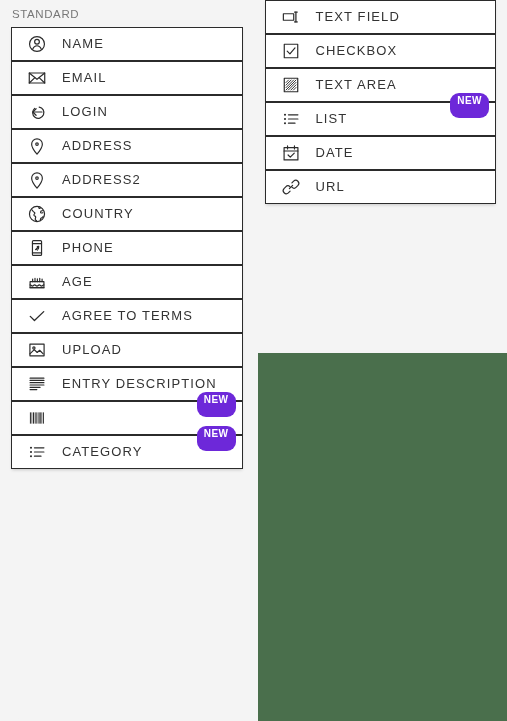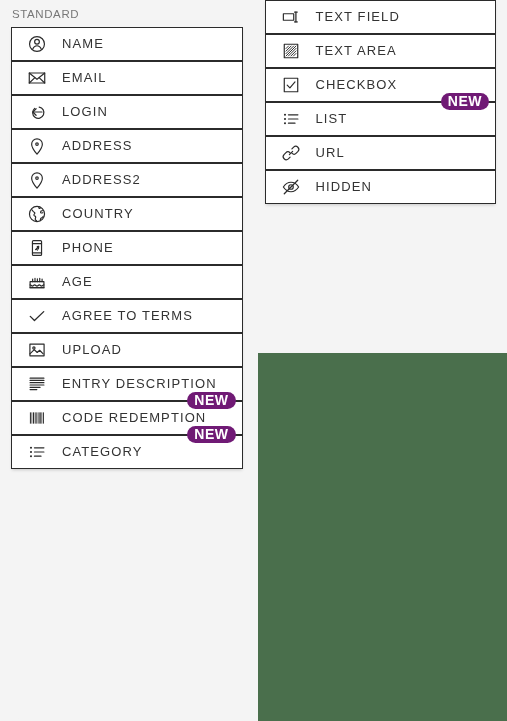--- a/index.html
+++ b/index.html
@@ -88,27 +88,27 @@
     color: #333333;
     font-weight: 400;
     text-transform: uppercase;
     white-space: nowrap;
     line-height: 16px;
   }
   .new-badge {
     position: absolute;
     top: -10px;
     right: 6px;
-    background: #701a75;
+    background: #6d28d9;
     color: #ffffff;
-    font-size: 14px;
+    font-size: 10px;
     font-weight: bold;
     letter-spacing: 0.5px;
     line-height: 10px;
-    padding: 3px 7px 4px 7px;
+    padding: 3px 7px 12px 7px;
     border-radius: 9px;
     text-transform: uppercase;
     z-index: 5;
   }
 </style>
 </head>
 <body>
 
 <div class="stage">
 
@@ -234,21 +234,20 @@
                   <rect x="6.5" y="4.8" width="1.5" height="12.4"></rect>
                   <rect x="8.8" y="4.8" width="0.7" height="12.4"></rect>
                   <rect x="10.3" y="4.8" width="1.1" height="12.4"></rect>
                   <rect x="12.2" y="4.8" width="0.6" height="12.4"></rect>
                   <rect x="13.6" y="4.8" width="1.5" height="12.4"></rect>
                   <rect x="15.9" y="4.8" width="0.7" height="12.4"></rect>
                   <rect x="17.4" y="4.8" width="1.2" height="12.4"></rect>
                 </g>
               </svg>
             </span>
-            <span class="field-label">CODE REDEMPTION</span>
             <span class="new-badge">NEW</span>
           </div>
           <div class="field-btn">
             <span class="field-icon">
               <svg viewBox="0 0 22 22" width="20" height="20">
                 <g fill="currentColor">
                   <circle cx="4.4" cy="6.4" r="1.15"></circle>
                   <circle cx="4.4" cy="11" r="1.15"></circle>
                   <circle cx="4.4" cy="15.6" r="1.15"></circle>
                 </g>
@@ -270,65 +269,66 @@
                 <path d="M16.4 5.6v10.8" fill="none" stroke="currentColor" stroke-width="1.4" stroke-linecap="round"></path>
                 <path d="M14.9 5.6h3M14.9 16.4h3" fill="none" stroke="currentColor" stroke-width="1.3" stroke-linecap="round"></path>
               </svg>
             </span>
             <span class="field-label">TEXT FIELD</span>
           </div>
           <div class="field-btn">
             <span class="field-icon">
               <svg viewBox="0 0 22 22" width="20" height="20">
                 <rect x="3.6" y="3.6" width="14.8" height="14.8" fill="none" stroke="currentColor" stroke-width="1.3" stroke-linecap="round" stroke-linejoin="round"></rect>
+                <path d="M6.8 11.2 9.8 14.2 15.4 7.6" fill="none" stroke="currentColor" stroke-width="1.3" stroke-linecap="round" stroke-linejoin="round"></path>
+              </svg>
+            </span>
+            <span class="field-label">CHECKBOX</span>
+          </div>
+          <div class="field-btn">
+            <span class="field-icon">
+              <svg viewBox="0 0 22 22" width="20" height="20">
+                <rect x="3.6" y="3.6" width="14.8" height="14.8" fill="none" stroke="currentColor" stroke-width="1.3" stroke-linecap="round" stroke-linejoin="round"></rect>
                 <path d="M5.2 16.8 16.8 5.2M7.8 16.8 16.8 7.8M10.6 16.8 16.8 10.6M13.4 16.8 16.8 13.4M5.2 14.2 14.2 5.2M5.2 11.4 11.4 5.2M5.2 8.6 8.6 5.2" fill="none" stroke="currentColor" stroke-width="1.05"></path>
               </svg>
             </span>
             <span class="field-label">TEXT AREA</span>
-          </div>
-          <div class="field-btn">
-            <span class="field-icon">
-              <svg viewBox="0 0 22 22" width="20" height="20">
-                <rect x="3.6" y="3.6" width="14.8" height="14.8" fill="none" stroke="currentColor" stroke-width="1.3" stroke-linecap="round" stroke-linejoin="round"></rect>
-                <path d="M6.8 11.2 9.8 14.2 15.4 7.6" fill="none" stroke="currentColor" stroke-width="1.3" stroke-linecap="round" stroke-linejoin="round"></path>
-              </svg>
-            </span>
-            <span class="field-label">CHECKBOX</span>
           </div>
           <div class="field-btn">
             <span class="field-icon">
               <svg viewBox="0 0 22 22" width="20" height="20">
                 <g fill="currentColor">
                   <circle cx="4.4" cy="6.4" r="1.15"></circle>
                   <circle cx="4.4" cy="11" r="1.15"></circle>
                   <circle cx="4.4" cy="15.6" r="1.15"></circle>
                 </g>
                 <path d="M8.2 6.4h10.4M8.2 11h10.4M8.2 15.6h7.2" fill="none" stroke="currentColor" stroke-width="1.35" stroke-linecap="round"></path>
               </svg>
             </span>
             <span class="field-label">LIST</span>
             <span class="new-badge">NEW</span>
           </div>
           <div class="field-btn">
             <span class="field-icon">
               <svg viewBox="0 0 22 22" width="20" height="20">
+                <rect x="3.4" y="5" width="15.2" height="13.6" fill="none" stroke="currentColor" stroke-width="1.3" stroke-linecap="round" stroke-linejoin="round"></rect>
+                <path d="M3.4 8.8h15.2" fill="none" stroke="currentColor" stroke-width="1.3" stroke-linecap="round" stroke-linejoin="round"></path>
+                <path d="M7.2 3.2v3.4M14.8 3.2v3.4" fill="none" stroke="currentColor" stroke-width="1.3" stroke-linecap="round" stroke-linejoin="round"></path>
+                <path d="M7.8 13.2 10.2 15.6 14.6 11.2" fill="none" stroke="currentColor" stroke-width="1.3" stroke-linecap="round" stroke-linejoin="round"></path>
+              </svg>
+            </span>
+            <span class="field-label">DATE</span>
+          </div>
+          <div class="field-btn">
+            <span class="field-icon">
+              <svg viewBox="0 0 22 22" width="20" height="20">
                 <path d="M9.2 12.8 12.8 9.2" fill="none" stroke="currentColor" stroke-width="1.3" stroke-linecap="round" stroke-linejoin="round"></path>
                 <path d="M12 6.4 13.9 4.5a3.4 3.4 0 0 1 4.8 4.8l-1.9 1.9a3.4 3.4 0 0 1-4.8 0" fill="none" stroke="currentColor" stroke-width="1.3" stroke-linecap="round" stroke-linejoin="round"></path>
                 <path d="M10 15.6 8.1 17.5a3.4 3.4 0 0 1-4.8-4.8l1.9-1.9a3.4 3.4 0 0 1 4.8 0" fill="none" stroke="currentColor" stroke-width="1.3" stroke-linecap="round" stroke-linejoin="round"></path>
               </svg>
             </span>
             <span class="field-label">URL</span>
           </div>
-          <div class="field-btn">
-            <span class="field-icon">
-              <svg viewBox="0 0 22 22" width="20" height="20">
-                <path d="M2.6 11s3.4-5.2 8.4-5.2S19.4 11 19.4 11s-3.4 5.2-8.4 5.2S2.6 11 2.6 11z" fill="none" stroke="currentColor" stroke-width="1.3" stroke-linecap="round" stroke-linejoin="round"></path>
-                <circle cx="11" cy="11" r="2.5" fill="none" stroke="currentColor" stroke-width="1.3" stroke-linecap="round" stroke-linejoin="round"></circle>
-                <path d="M3.6 18.4 18.4 3.6" fill="none" stroke="currentColor" stroke-width="1.4" stroke-linecap="round"></path>
-              </svg>
-            </span>
-            <span class="field-label">HIDDEN</span>
-          </div>
         </div>
     </div>
 
   </div>
 </div>
 
 </body></html>

